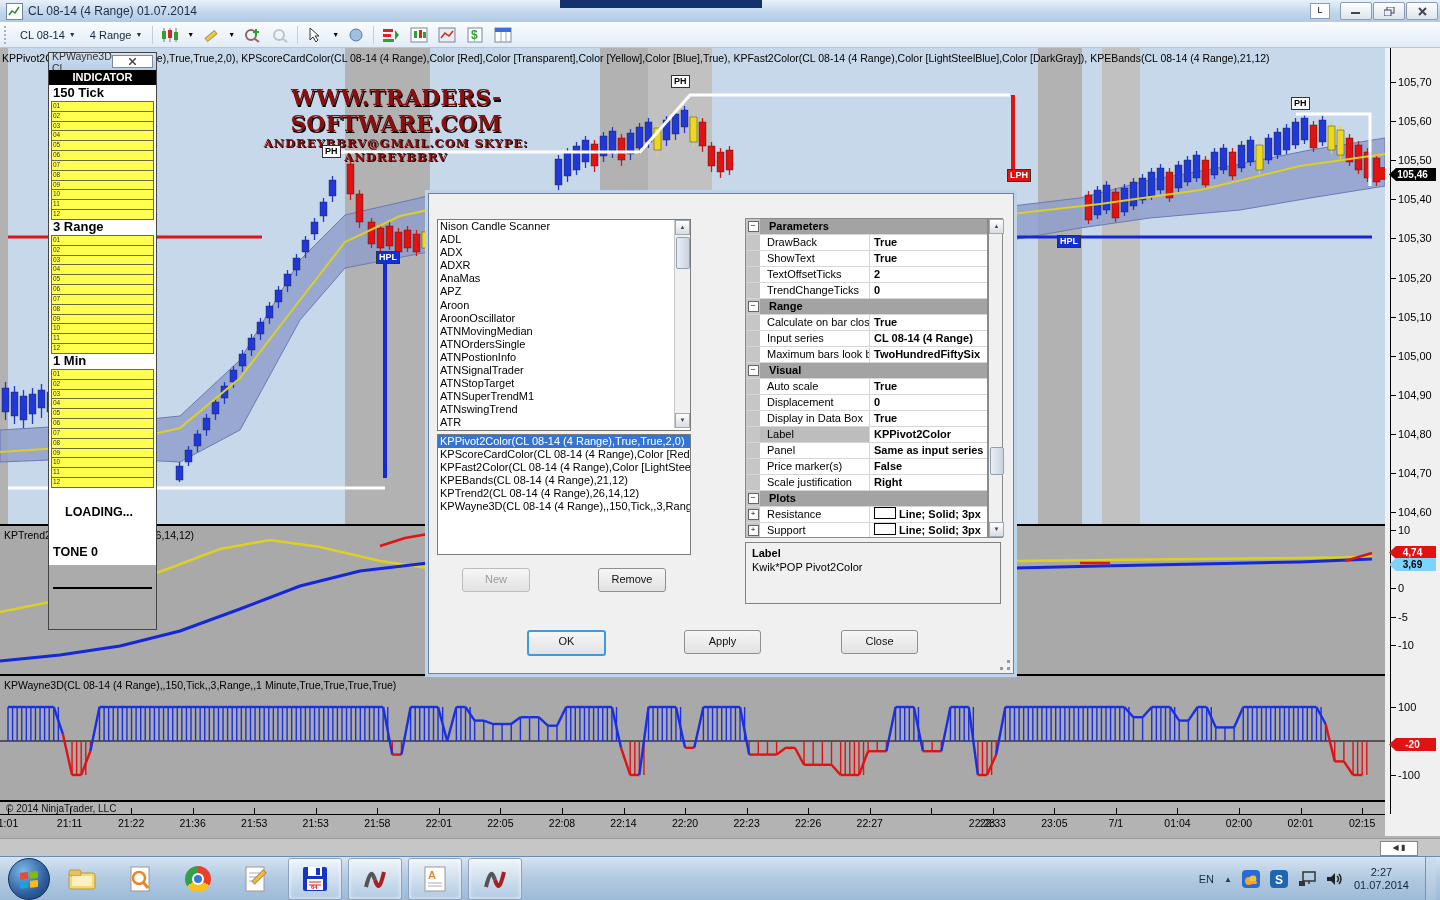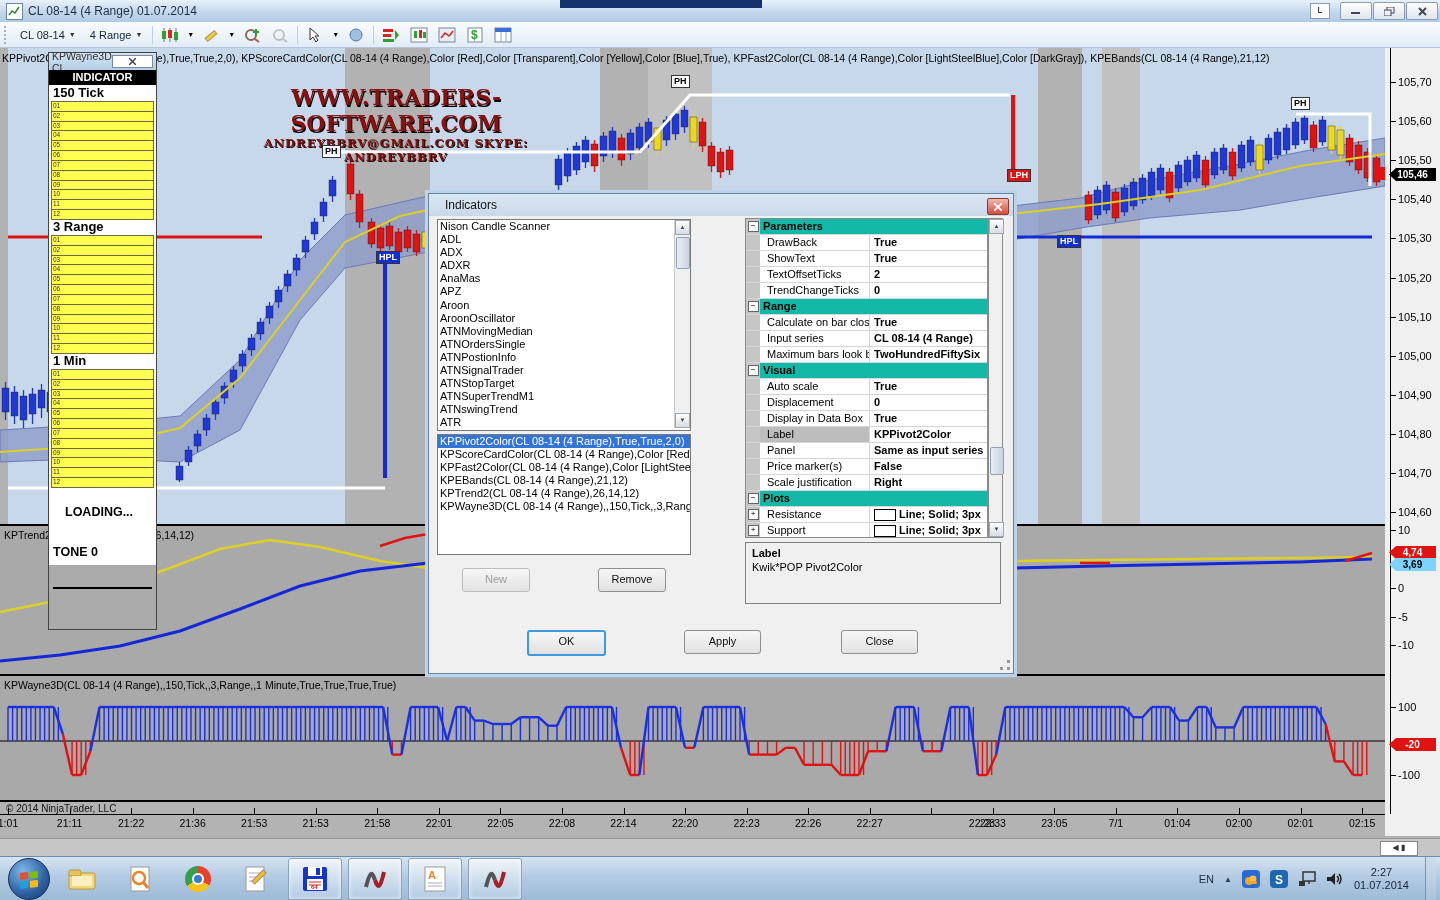--- a/index.html
+++ b/index.html
@@ -69,24 +69,24 @@
   .vsb{position:absolute;width:15px;background:#f0f0f0;border-left:1px solid #c8c8c8;}
   .sb-btn{position:absolute;left:0;width:15px;height:15px;background:linear-gradient(#fefefe,#d8dde4);border:1px solid #a0a8b4;box-sizing:border-box;font-size:6px;text-align:center;line-height:13px;color:#445;}
   .sb-thumb{position:absolute;left:1px;width:12px;background:linear-gradient(90deg,#e9eef4,#c9d3de);border:1px solid #93a0b0;border-radius:2px;}
   .btn{position:absolute;height:22px;background:linear-gradient(#f6f6f6,#e2e2e2);border:1px solid #8e8f8f;border-radius:3px;font-size:11px;color:#111;text-align:center;line-height:21px;}
   .btn.disabled{color:#9c9c9c;border-color:#bcbcbc;}
   .btn.focus{border:2px solid #3e9adf;line-height:19px;}
   #props-grid{position:absolute;left:316px;top:24px;width:243px;height:320px;background:#fff;border:1px solid #8a8a8a;overflow:hidden;box-sizing:border-box;}
   .pg-row{display:flex;height:16px;border-bottom:1px solid #d6d6d6;box-sizing:border-box;}
   .pg-margin{width:14px;background:#c6c6c6;flex:0 0 auto;display:flex;align-items:center;justify-content:center;}
   .pg-exp{width:9px;height:9px;background:#fff;border:1px solid #666;font-size:8px;line-height:7px;text-align:center;}
-  .pg-cat{flex:1;background:#14b8a6;font-weight:bold;font-size:11px;line-height:15px;padding-left:3px;}
+  .pg-cat{flex:1;background:#a3a3a3;font-weight:bold;font-size:11px;line-height:15px;padding-left:9px;}
   .pg-label{width:110px;font-size:11px;line-height:15px;padding-left:7px;border-right:1px solid #d6d6d6;white-space:nowrap;overflow:hidden;flex:0 0 auto;box-sizing:border-box;}
   .pg-label.hl{background:#bdbdbd;}
-  .pg-value{flex:1;font-size:11px;font-weight:bold;line-height:15px;padding-left:4px;white-space:nowrap;overflow:hidden;display:flex;align-items:center;gap:3px;}
+  .pg-value{flex:1;font-size:11px;font-weight:bold;line-height:15px;padding-left:4px;white-space:nowrap;overflow:hidden;display:flex;align-items:flex-start;gap:3px;}
   .pg-swatch{width:20px;height:10px;background:#fff;border:1px solid #000;flex:0 0 auto;}
   #desc-box{position:absolute;left:316px;top:348px;width:256px;height:62px;background:#f0f0f0;border:1px solid #808080;box-sizing:border-box;}
   #desc-title{font-size:11px;font-weight:bold;margin:4px 0 2px 6px;}
   #desc-text{font-size:11px;margin-left:6px;}
   #dlg-grip{position:absolute;right:3px;bottom:3px;width:10px;height:10px;border-right:3px dotted #9a9a9a;border-bottom:3px dotted #9a9a9a;box-sizing:border-box;}
   
   #taskbar{left:0;top:856px;width:1440px;height:44px;background:linear-gradient(#d6e3f1,#b3cbe2 45%,#9cb9d6);border-top:1px solid #6a8db0;z-index:40;display:flex;align-items:center;}
   #start-orb{width:40px;height:40px;margin-left:8px;border-radius:50%;background:radial-gradient(circle at 35% 30%,#7db6e8,#2d5f9e 60%,#153a6b);border:1px solid #123055;display:flex;align-items:center;justify-content:center;flex:0 0 auto;}
   .tb-app{width:52px;height:40px;display:flex;align-items:center;justify-content:center;margin-left:6px;border-radius:3px;flex:0 0 auto;}
   .tb-app.active{background:linear-gradient(rgba(255,255,255,.65),rgba(200,220,240,.45));border:1px solid #87a3c0;box-shadow:inset 0 0 4px rgba(255,255,255,.9);}
@@ -1071,29 +1071,20 @@
       </div>
     </div>
   <div id="lp-loading">LOADING...</div>
   <div id="lp-tone">TONE 0</div>
   <div id="lp-footer">
       <div class="bline"></div>
     </div>
 </div>
 
 <div id="dialog" class="abs">
-  <div id="dlg-title">
-    <div id="dlg-title-text">Indicators</div>
-    <div id="dlg-close">
-        <svg width="8" height="8">
-          <line x1="0" y1="0" x2="8" y2="8" stroke="#fff" stroke-width="1.6"></line>
-          <line x1="8" y1="0" x2="0" y2="8" stroke="#fff" stroke-width="1.6"></line>
-        </svg>
-      </div>
-  </div>
 
   <div id="avail-list" class="listbox">
     <div id="avail-items">
         <div class="li">Nison Candle Scanner</div>
         <div class="li">ADL</div>
         <div class="li">ADX</div>
         <div class="li">ADXR</div>
         <div class="li">AnaMas</div>
         <div class="li">APZ</div>
         <div class="li">Aroon</div>

